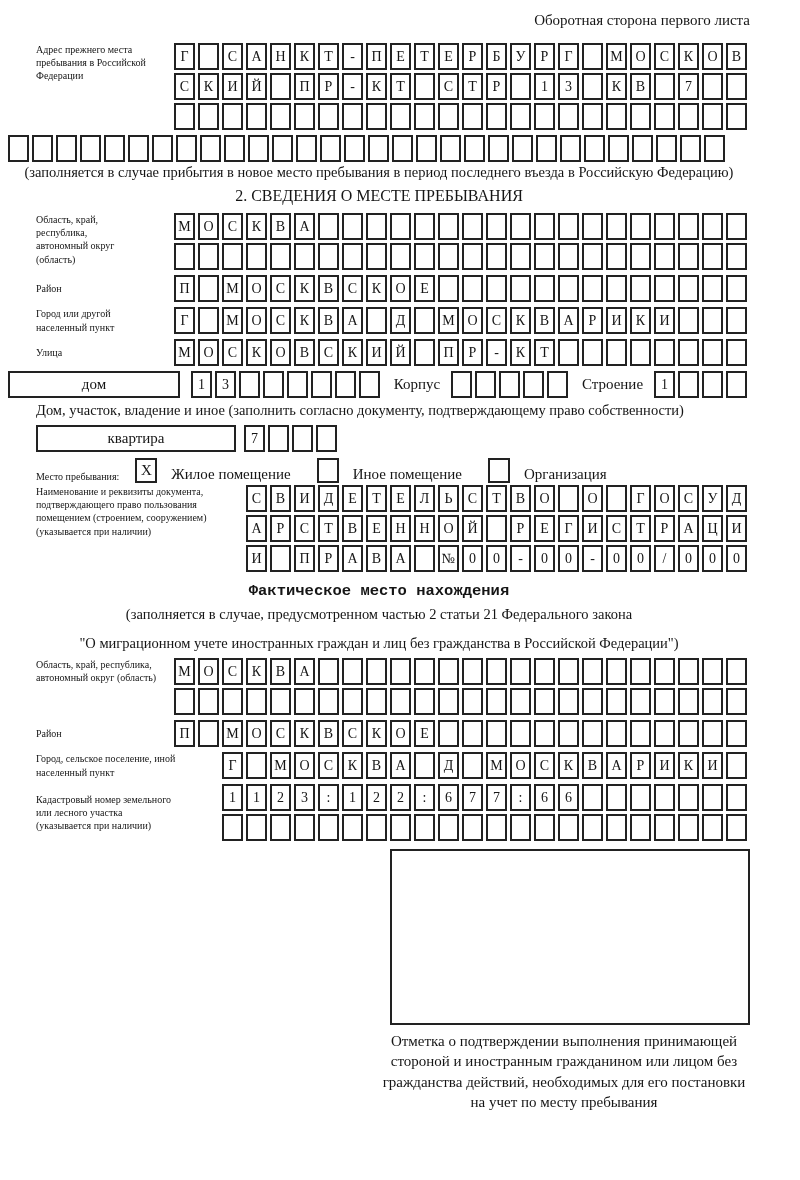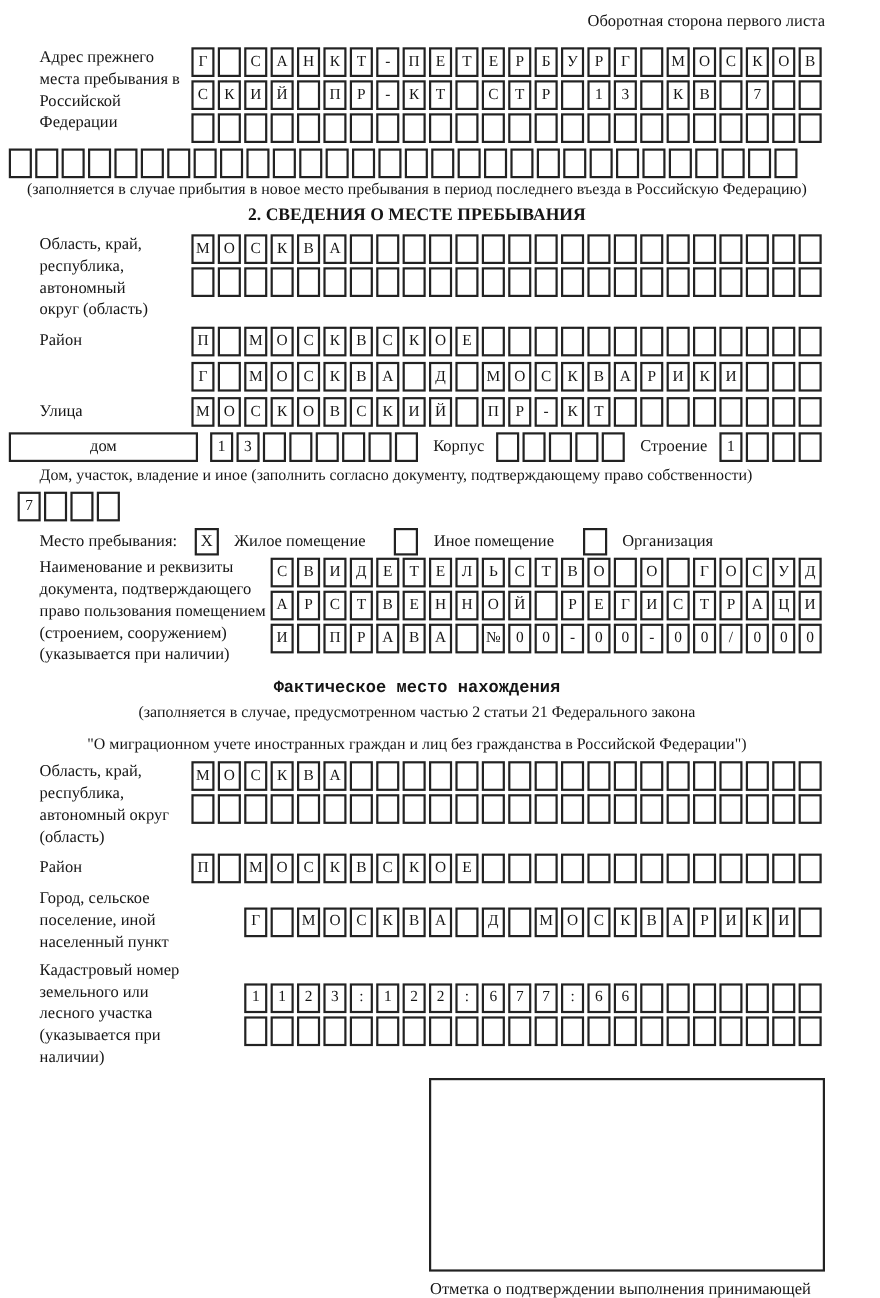--- a/index.html
+++ b/index.html
@@ -8,36 +8,36 @@
   .top-note{text-align:right;font-size:15px;margin-bottom:14px;}
   
   .boxrow{display:flex;}
   .boxrow + .boxrow{margin-top:3px;}
   .cbox{flex:0 0 auto;width:17px;height:23px;border:2px solid #222;margin-right:3px;
         display:flex;align-items:center;justify-content:center;
         font-size:14px;line-height:1;background:#fff;}
   
   .frow{display:flex;align-items:flex-start;margin-bottom:5px;}
   .frow.center{align-items:center;gap:43px;}
-  .flabel{font-size:15px;line-height:1.32;padding-left:28px;box-sizing:border-box;}
+  .flabel{font-size:10px;line-height:1.32;padding-left:28px;box-sizing:border-box;}
   .rows{margin-left:auto;}
   .caption{font-size:14.5px;text-align:center;margin:2px 0 6px 0;}
   .caption-left{font-size:14.5px;text-align:left;margin:2px 0 6px 28px;}
-  .h2{font-size:16px;font-weight:bold;text-align:center;margin:4px 0 8px 0;}
+  .h2{font-size:16px;font-weight:normal;text-align:center;margin:4px 0 8px 0;}
   .h3{font-size:15.5px;font-weight:bold;text-align:center;margin:10px 0 6px 0;font-family:Liberation Mono, monospace;}
   
   .house-row{display:flex;align-items:center;margin-bottom:4px;}
   .named-box{box-sizing:border-box;border:2px solid #222;height:27px;display:flex;
              align-items:center;justify-content:center;font-size:15px;}
   .dom-box{width:172px;}
   .kv-box{width:200px;margin-left:28px;}
   .inline-lab{font-size:15px;margin:0 8px;white-space:nowrap;}
   .gap8{margin-left:8px;}
   
-  .mesto-row{display:flex;align-items:center;margin:6px 0 2px 0;}
+  .mesto-row{display:flex;align-items:flex-end;margin:6px 0 2px 0;}
   .mesto-row .flabel{padding-left:28px;}
   .chk{box-sizing:border-box;width:22px;height:25px;border:2px solid #222;display:flex;
        align-items:center;justify-content:center;font-size:15px;margin:0 14px 0 26px;}
   .opt-label{font-size:15px;}
   .note{font-size:14.5px;text-align:center;margin:2px 0 8px 0;}
   
   .stamp-wrap{display:flex;flex-direction:column;align-items:flex-end;margin-top:8px;}
   .stamp-box{box-sizing:border-box;width:360px;height:176px;border:2px solid #222;}
   .stamp-caption{width:372px;font-size:15px;line-height:1.35;text-align:center;margin-top:6px;}
   .w120{width:130px;}
@@ -253,20 +253,21 @@
         <span class="cbox"></span>
         <span class="cbox"></span>
         <span class="cbox"></span>
         <span class="cbox"></span>
         <span class="cbox"></span>
         <span class="cbox"></span>
       </div>
   </div>
 
   <div class="frow center">
+    <div class="flabel w140">Город или другой населенный пункт</div>
     <div class="rows boxrow">
         <span class="cbox">Г</span>
         <span class="cbox"></span>
         <span class="cbox">М</span>
         <span class="cbox">О</span>
         <span class="cbox">С</span>
         <span class="cbox">К</span>
         <span class="cbox">В</span>
         <span class="cbox">А</span>
         <span class="cbox"></span>
@@ -342,20 +343,21 @@
     <div class="boxrow">
         <span class="cbox">1</span>
         <span class="cbox"></span>
         <span class="cbox"></span>
         <span class="cbox"></span>
       </div>
   </div>
   <div class="caption-left">Дом, участок, владение и иное (заполнить согласно документу, подтверждающему право собственности)</div>
 
   <div class="house-row">
+    <div class="named-box kv-box">квартира</div>
     <div class="boxrow gap8">
         <span class="cbox">7</span>
         <span class="cbox"></span>
         <span class="cbox"></span>
         <span class="cbox"></span>
       </div>
   </div>
 
   <div class="mesto-row">
     <span class="flabel">Место пребывания:</span>

